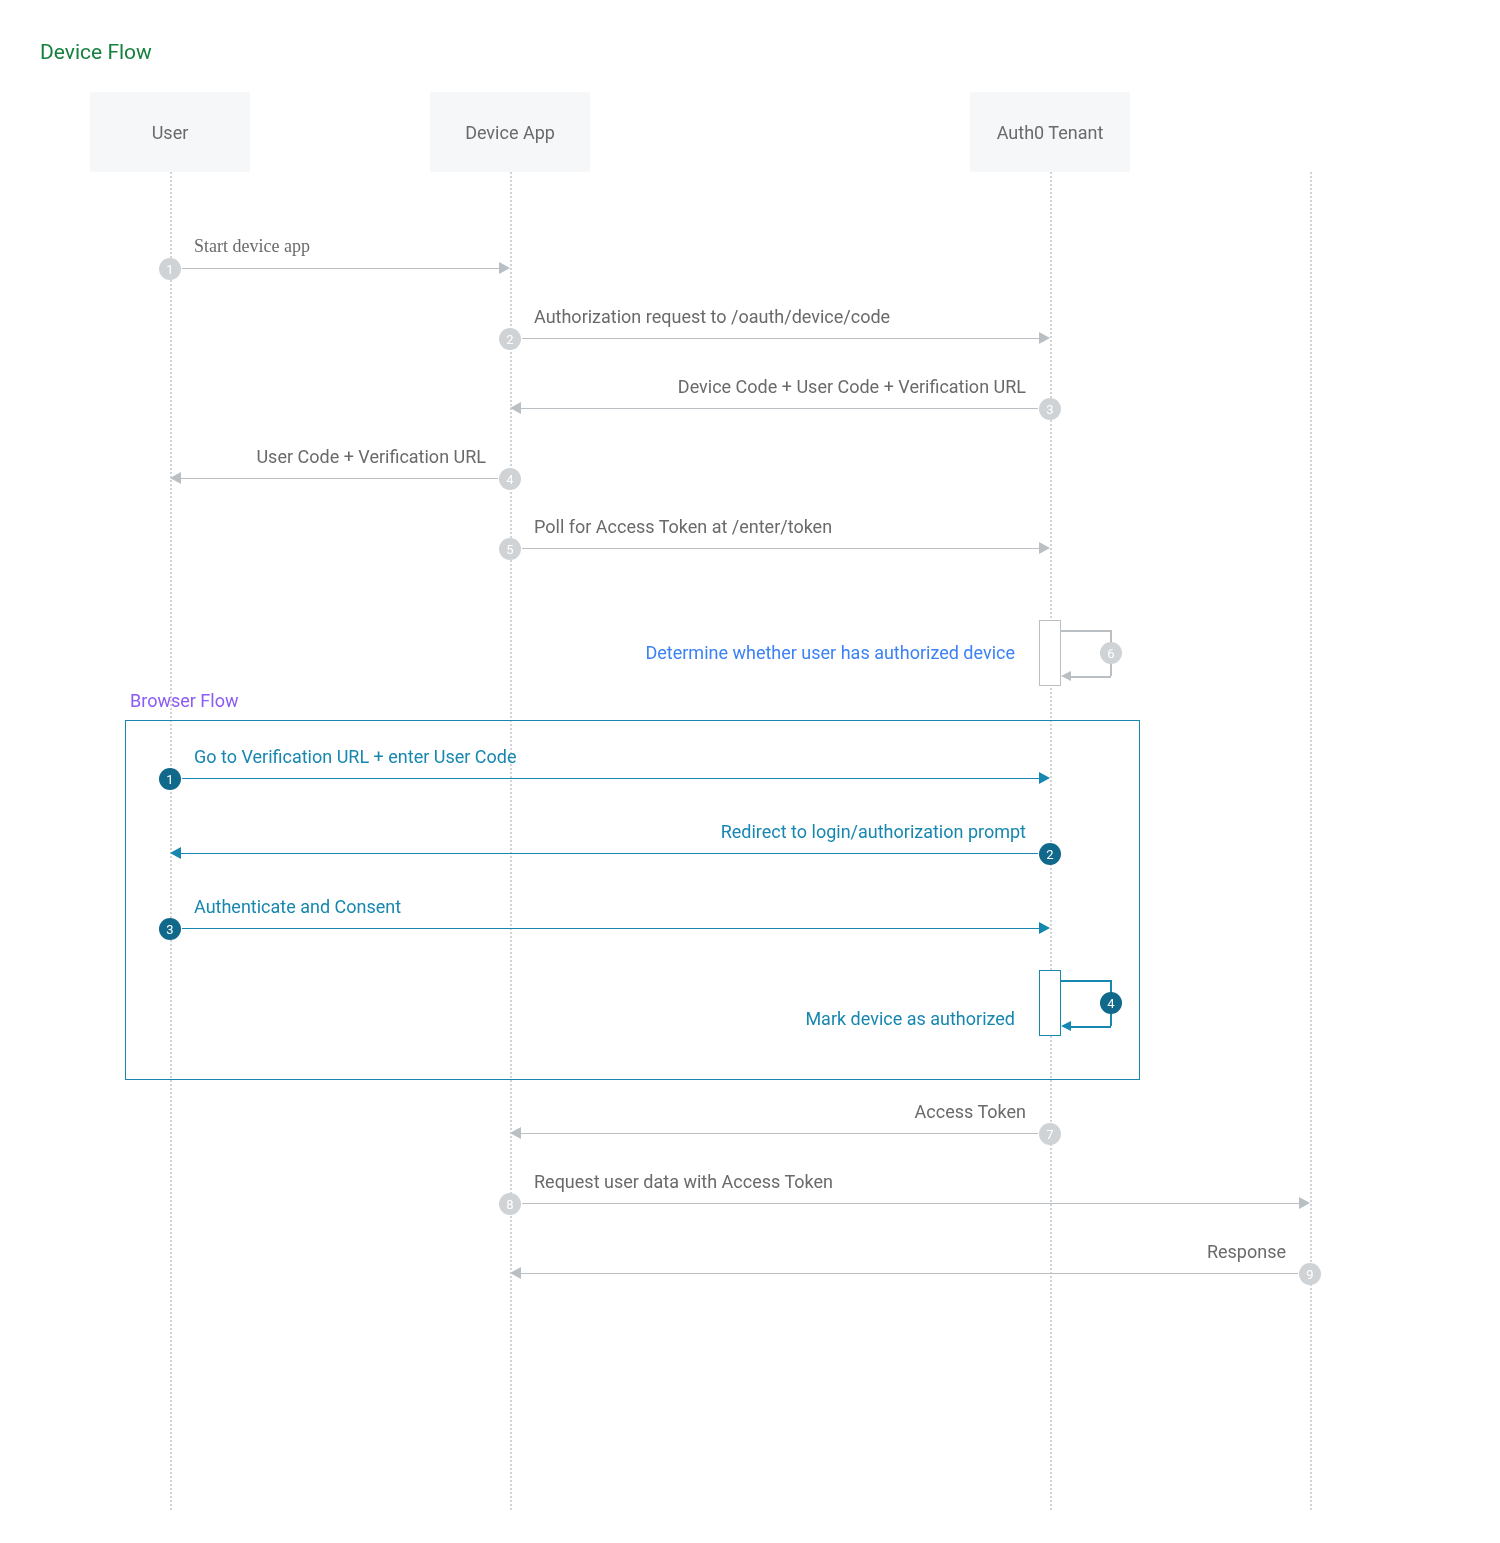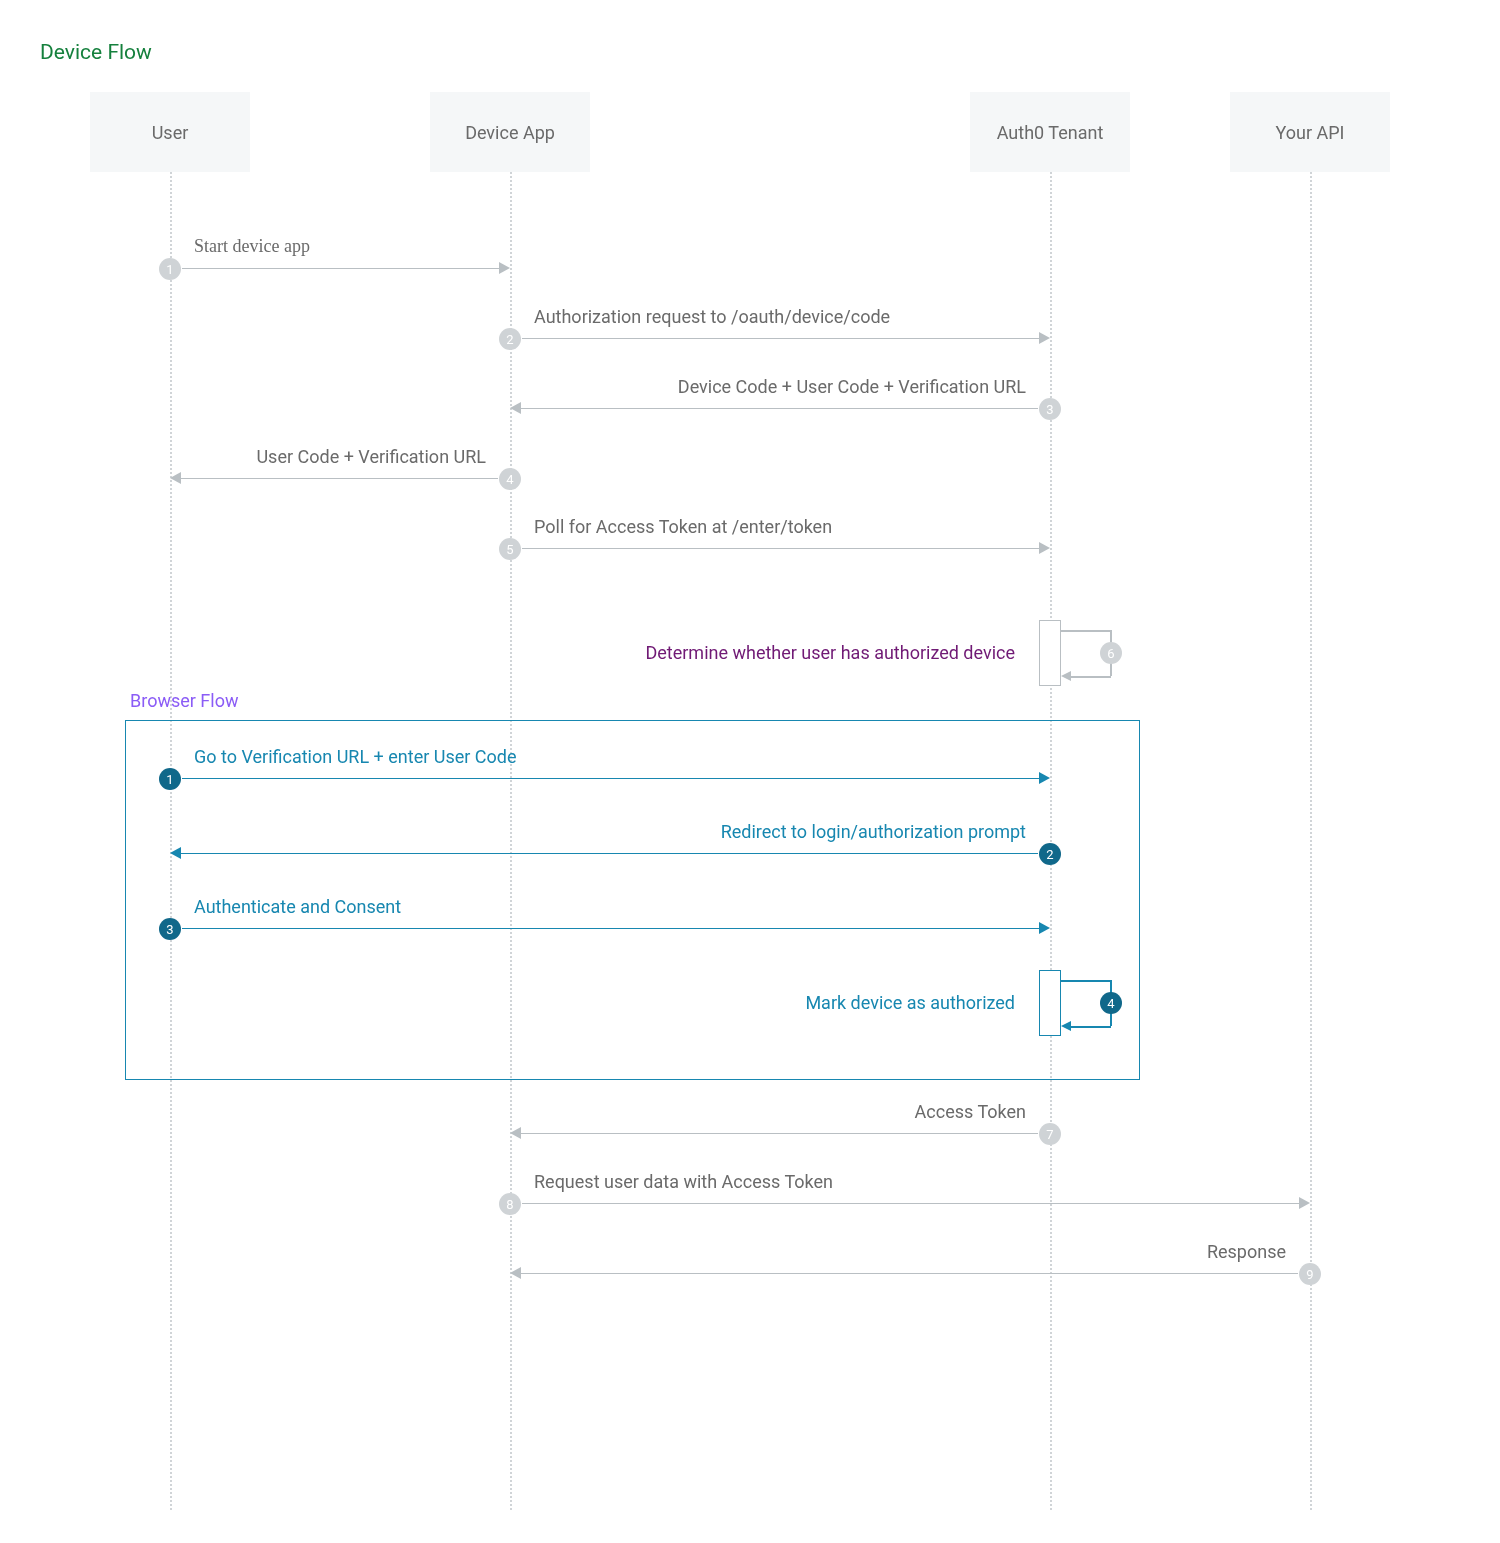--- a/index.html
+++ b/index.html
@@ -126,37 +126,36 @@
     border-top: 5px solid transparent;
     border-bottom: 5px solid transparent;
     border-right: 10px solid #b9bfc3;
   }
   .bf .activation { border-color: #1787b0; }
   .bf .loop-out, .bf .loop-down, .bf .loop-in { background: #1787b0; }
   .bf .loop-head { border-right-color: #1787b0; }
   .self-label {
     position: absolute;
     font-size: 18px;
-    color: #701a75;
+    color: #3b82f6;
     text-align: right;
     white-space: nowrap;
   }
-  .bf .self-label { color: #1787b0; }
+  .bf .self-label { color: #1787b0; margin-top: 16px; }
 </style>
 </head>
 <body>
 
 <div class="diagram">
 
   <div class="title">Device Flow</div>
 
   <div class="lane-header lane-user">User</div>
   <div class="lane-header lane-device">Device App</div>
   <div class="lane-header lane-auth">Auth0 Tenant</div>
-  <div class="lane-header lane-api">Your API</div>
 
   <div class="lifeline life-user"></div>
   <div class="lifeline life-device"></div>
   <div class="lifeline life-auth"></div>
   <div class="lifeline life-api"></div>
 
   <div class="arrow-wrap" style="top:200px;left:130px;width:340px;">
     <div class="step-badge" style="left:-11px;">1</div>
     <div class="arrow-label" style="left:24px;font-family:Liberation Serif, serif;">Start device app</div>
     <div class="arrow-line" style="left:12px;right:11px;"></div>

